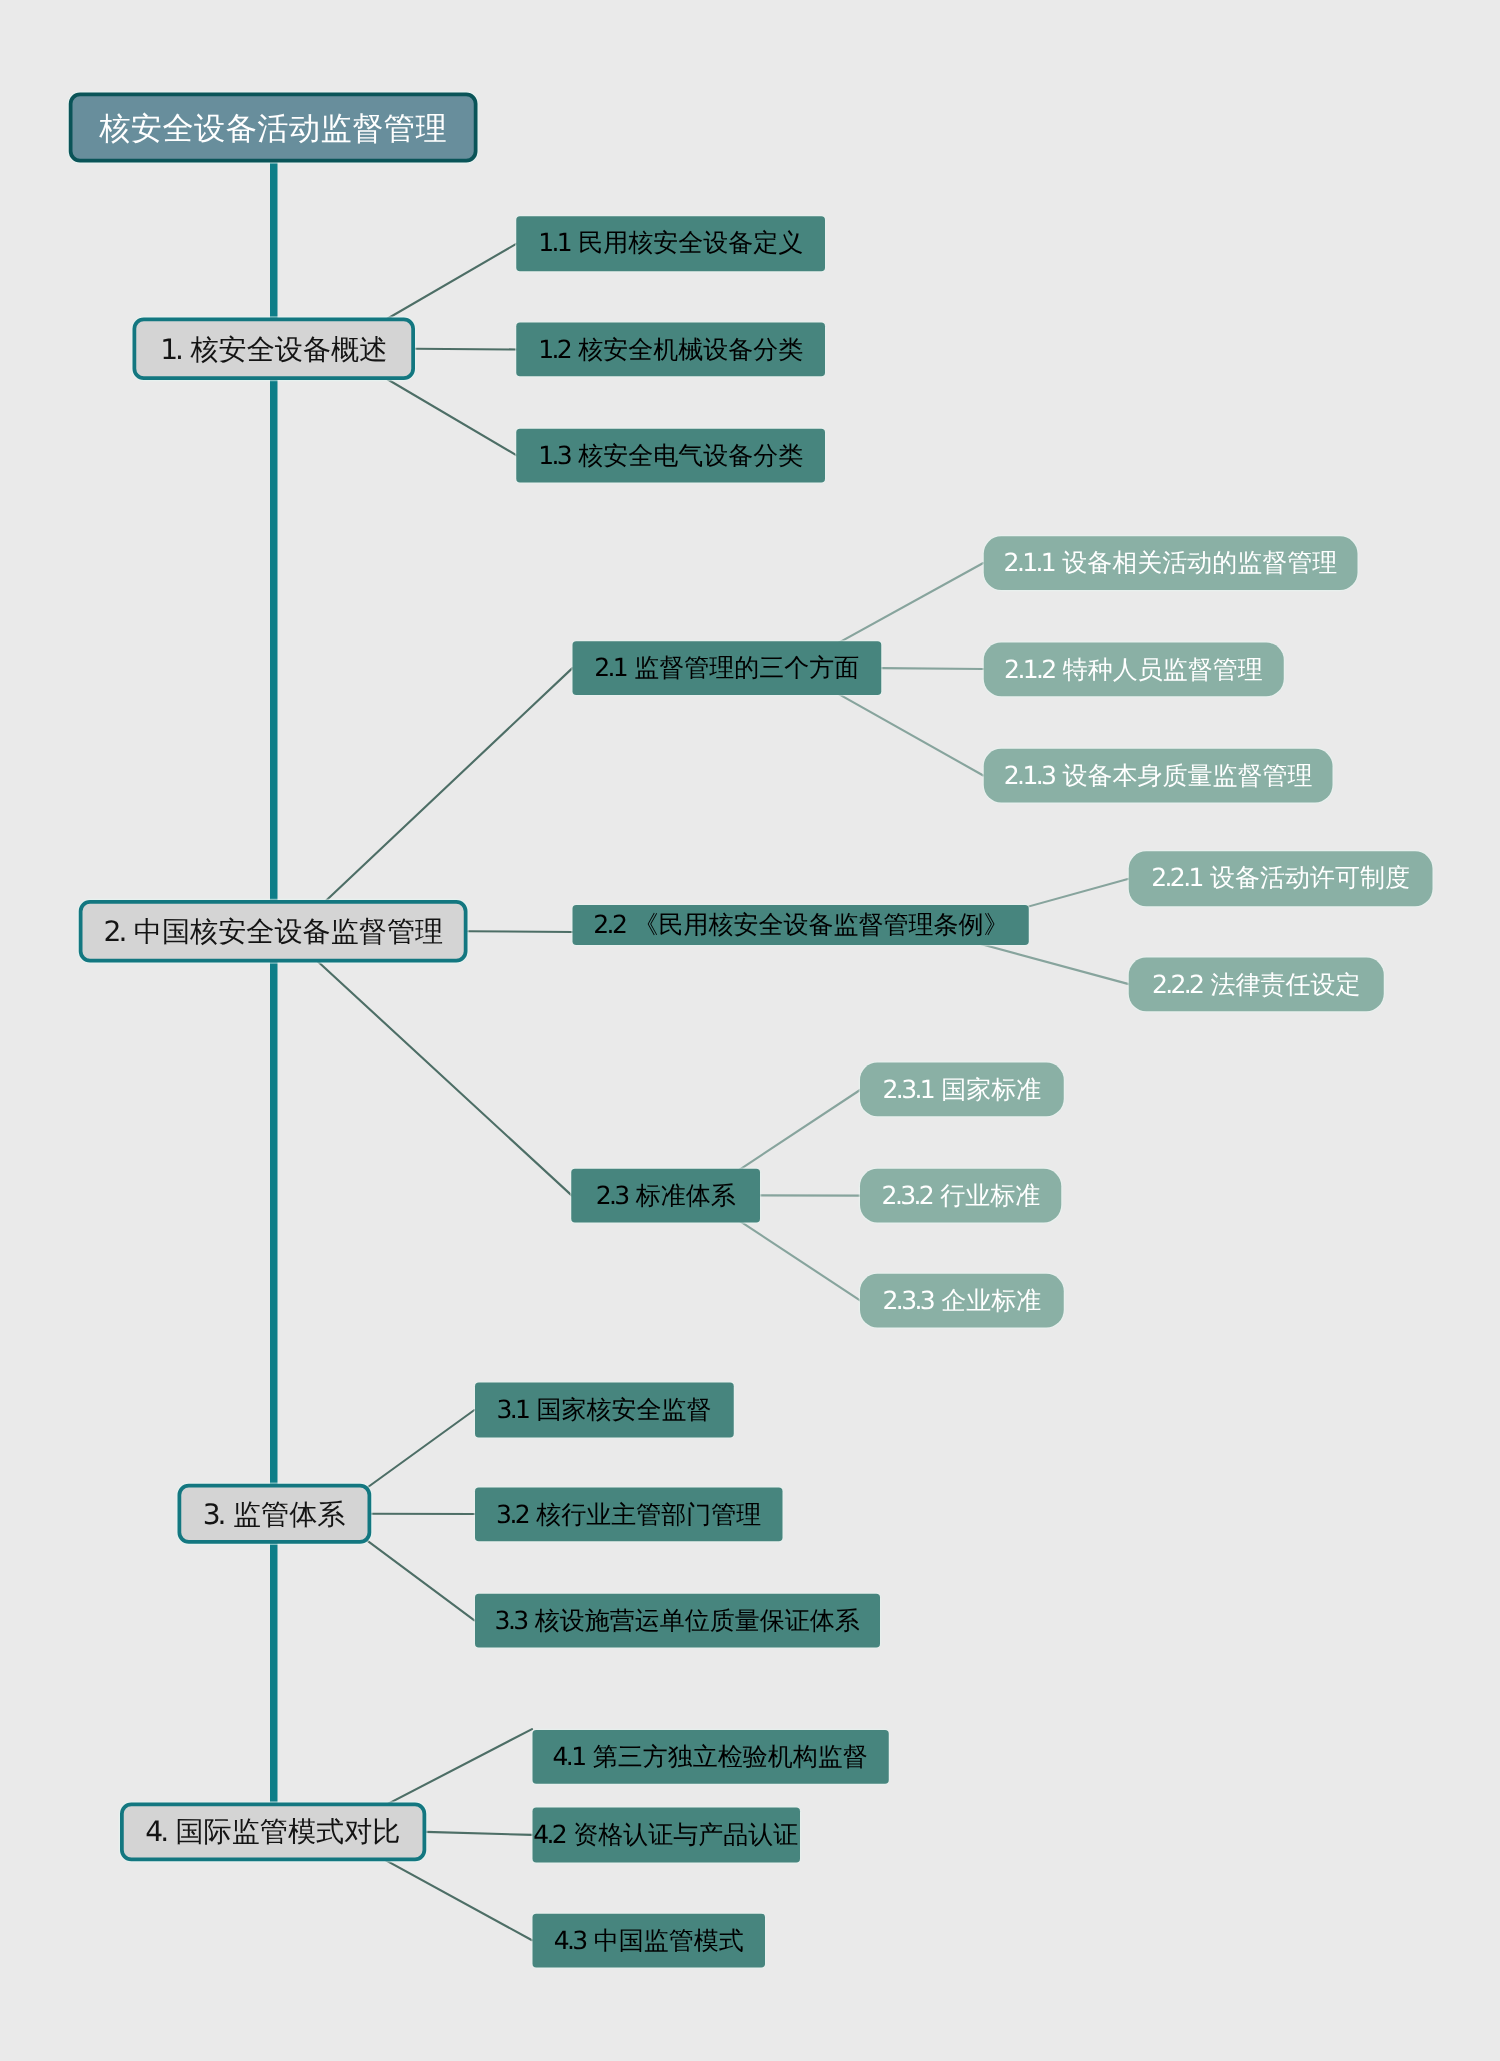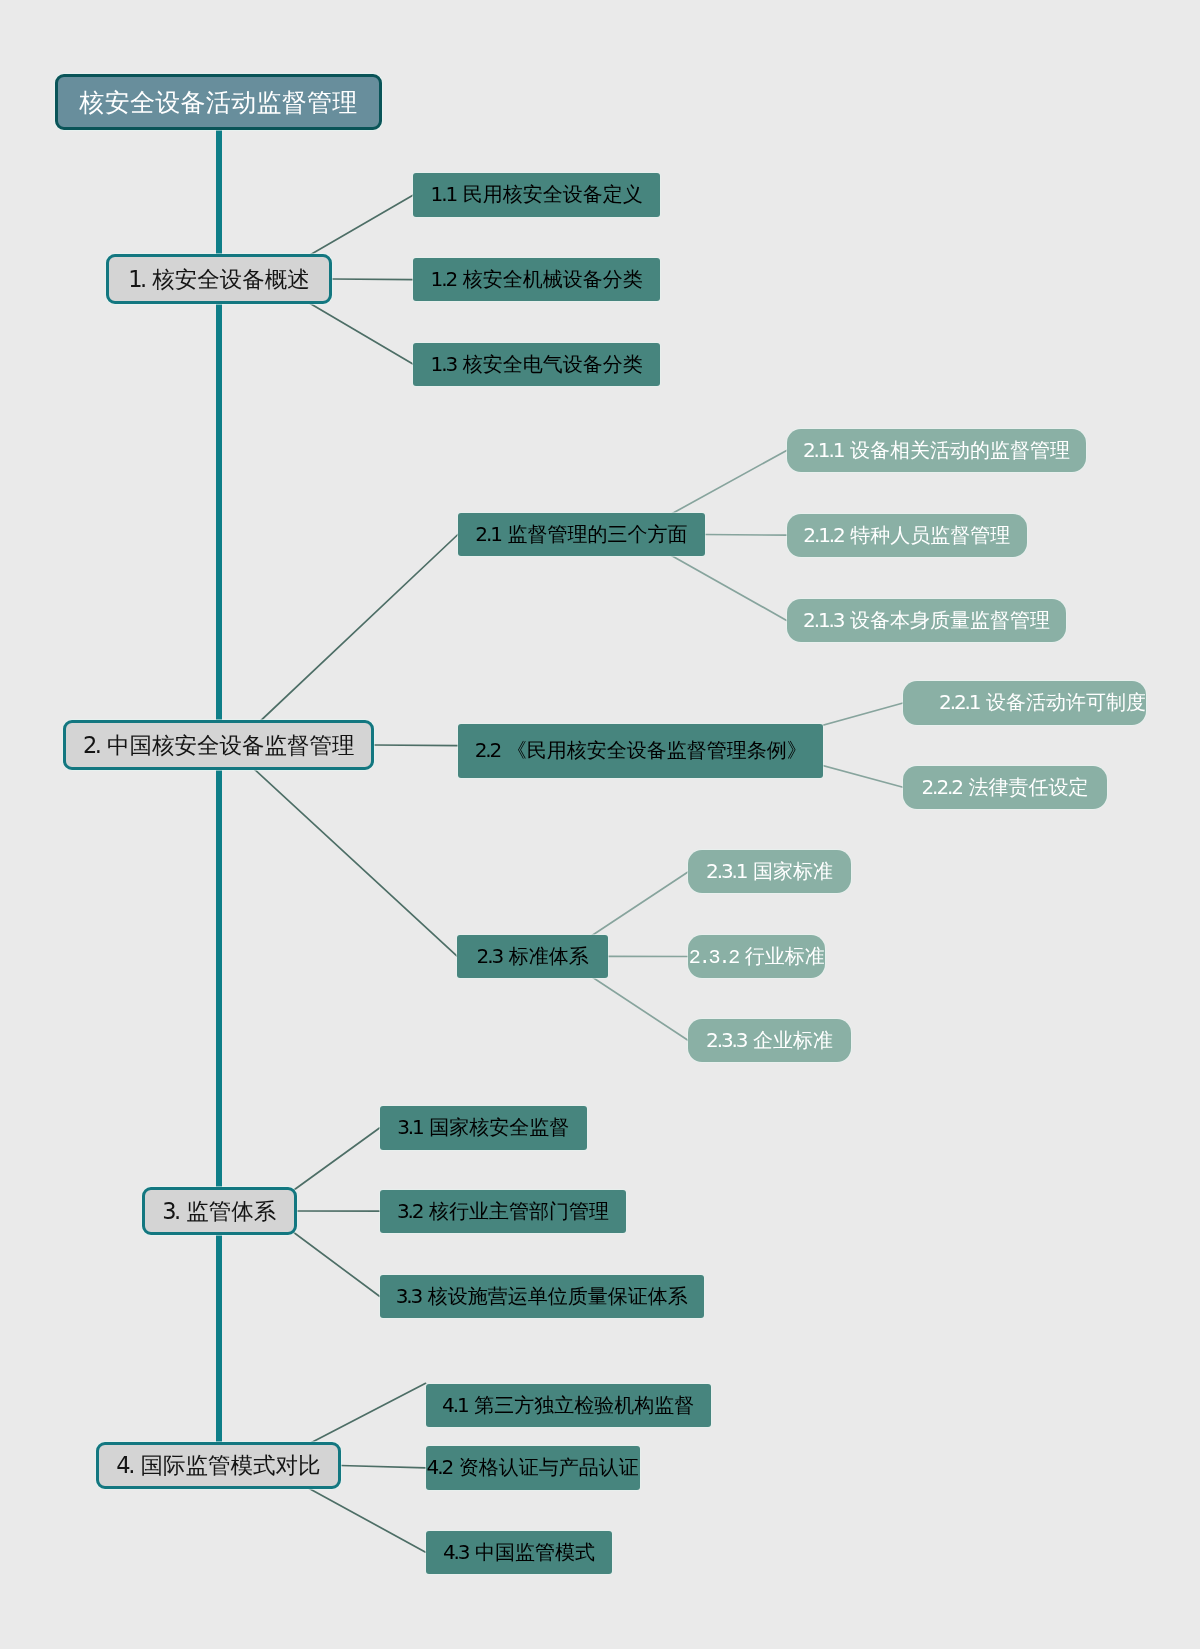--- a/index.html
+++ b/index.html
@@ -87,36 +87,36 @@
       </div>
       <div class="node n-leaf" style="left: 786.6px; height: 43.3px; width: 299.6px; top: 428.75px;">
         <span class="lbl"><i class="num">2.1.1</i><i class="gap"> </i>设备相关活动的监督管理</span>
       </div>
       <div class="node n-leaf" style="left: 786.6px; height: 43.3px; width: 240.4px; top: 513.55px;">
         <span class="lbl"><i class="num">2.1.2</i><i class="gap"> </i>特种人员监督管理</span>
       </div>
       <div class="node n-leaf" style="left: 786.6px; height: 43.3px; width: 279.9px; top: 598.75px;">
         <span class="lbl"><i class="num">2.1.3</i><i class="gap"> </i>设备本身质量监督管理</span>
       </div>
-      <div class="node n-sub" style="left: 457.9px; height: 54px; width: 365.6px; top: 723.95px;">
+      <div class="node n-sub" style="left: 457.9px; height: 32px; width: 365.6px; top: 723.95px;">
         <span class="lbl"><i class="num">2.2</i><i class="gap"> </i>《民用核安全设备监督管理条例》</span>
       </div>
-      <div class="node n-leaf" style="left: 903px; height: 43.3px; width: 243px; top: 681.35px; justify-content: flex-end;">
+      <div class="node n-leaf" style="left: 903px; height: 43.3px; width: 243px; top: 681.35px;">
         <span class="lbl"><i class="num">2.2.1</i><i class="gap"> </i>设备活动许可制度</span>
       </div>
       <div class="node n-leaf" style="left: 903px; height: 43.3px; width: 204px; top: 765.65px;">
         <span class="lbl"><i class="num">2.2.2</i><i class="gap"> </i>法律责任设定</span>
       </div>
       <div class="node n-sub" style="left: 457.3px; height: 43.3px; width: 150.6px; top: 934.65px;">
         <span class="lbl"><i class="num">2.3</i><i class="gap"> </i>标准体系</span>
       </div>
       <div class="node n-leaf" style="left: 688.3px; height: 43.3px; width: 162.5px; top: 850.15px;">
         <span class="lbl"><i class="num">2.3.1</i><i class="gap"> </i>国家标准</span>
       </div>
-      <div class="node n-leaf" style="left: 688.3px; height: 43.3px; width: 137px; top: 934.85px; font-family: Liberation Mono, monospace;">
+      <div class="node n-leaf" style="left: 688.3px; height: 43.3px; width: 161px; top: 934.85px;">
         <span class="lbl"><i class="num">2.3.2</i><i class="gap"> </i>行业标准</span>
       </div>
       <div class="node n-leaf" style="left: 688.3px; height: 43.3px; width: 162.5px; top: 1018.85px;">
         <span class="lbl"><i class="num">2.3.3</i><i class="gap"> </i>企业标准</span>
       </div>
       <div class="node n-branch" style="left: 141.7px; height: 48.5px; width: 155.1px; top: 1186.75px;">
         <span class="lbl"><i class="num">3.</i><i class="gap"> </i>监管体系</span>
       </div>
       <div class="node n-sub" style="left: 379.5px; height: 43.3px; width: 207.5px; top: 1106.35px;">
         <span class="lbl"><i class="num">3.1</i><i class="gap"> </i>国家核安全监督</span>

